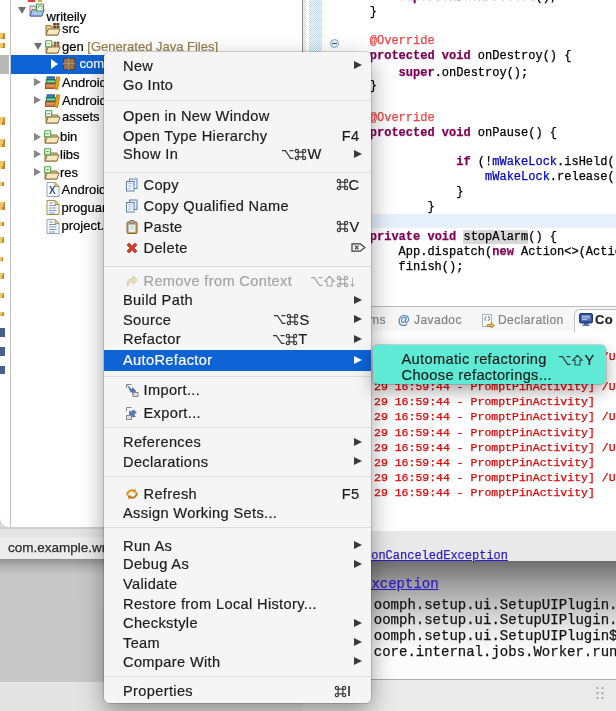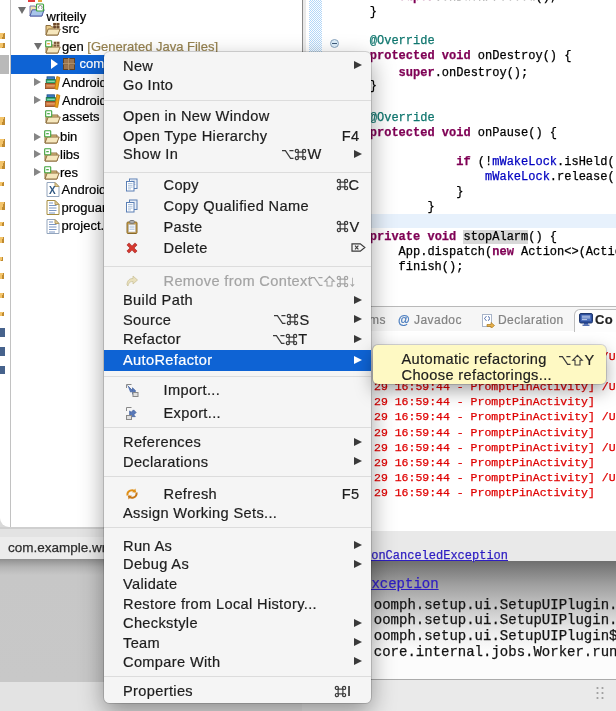--- a/index.html
+++ b/index.html
@@ -20,21 +20,21 @@
 #rlight{left:302px;top:650px;width:314px;height:28.5px;background:#fcfcfc}
 #rbot{left:302px;top:678.5px;width:314px;height:32.5px;background:#eaeaea;border-top:1px solid #ababab;box-sizing:border-box}
 
 #vline{left:302px;top:0;width:1px;height:534px;background:#8a8a8a}
 #vline2{left:303px;top:0;width:3px;height:527px;background:#e9e9e9}
 #ruler{left:309px;top:0;width:13px;height:307px;background:conic-gradient(#b3d7f8 25%,#fdfeff 0 50%,#b3d7f8 0 75%,#fdfeff 0);background-size:2px 2px}
 #curline{left:306px;top:213.5px;width:310px;height:14.5px;background:#e7f1fc}
 .cl{position:absolute;left:341px;height:15px;font:12px/15px "Liberation Mono",monospace;color:#000;white-space:pre}
 .kw{color:#7f0055;font-weight:bold}
 .fld{color:#0000c0}
-.gy{color:#0f766e}
+.gy{color:#ef4444}
 .occ{background:#d8d8d8}
 #fold{left:330.2px;top:39px;width:7px;height:7px;border:1px solid #8aa4be;border-radius:50%;background:#ddeefa}
 #fold:after{content:"";position:absolute;left:1.2px;top:2.7px;width:4.6px;height:1.5px;background:#3c5a78}
 
 .tabtxt{position:absolute;font-size:12px;letter-spacing:.45px;color:#838383;line-height:14px}
 #activetab{left:574px;top:309px;width:60px;height:22px;background:#fdfdfd;border:1px solid #bdbdbd;border-bottom:none;border-radius:6px 6px 0 0}
 
 .con{position:absolute;left:374px;height:14px;font:11.5px/14px "Liberation Mono",monospace;color:#e00000;white-space:pre}
 .stk{position:absolute;font:14px/15.5px "Liberation Mono",monospace;color:#141414;white-space:pre}
 .lnk{color:#2e1ec2;text-decoration:underline}
@@ -46,29 +46,29 @@
 .tri-r{position:absolute;width:0;height:0;border-left:7px solid #868686;border-top:4.6px solid transparent;border-bottom:4.6px solid transparent}
 .tri-d{position:absolute;width:0;height:0;border-top:7px solid #6e6e6e;border-left:4.6px solid transparent;border-right:4.6px solid transparent}
 .tri-w{position:absolute;width:0;height:0;border-left:7.5px solid #fff;border-top:5px solid transparent;border-bottom:5px solid transparent}
 #sliverline{left:10px;top:0;width:1px;height:527px;background:#c2c2c2}
 #sliversel{left:0;top:55.2px;width:9px;height:18.4px;background:#b9b9b9}
 .fragO{position:absolute;background:linear-gradient(105deg,#f3c46a 55%,#c08a30 55%)}
 .fragB{position:absolute;background:#46628c}
 
 #menu{left:103.5px;top:52.3px;width:267px;height:651px;background:#f5f5f5;border-radius:5.5px;box-shadow:0 0 0 1px rgba(0,0,0,.14),0 9px 24px rgba(0,0,0,.38);z-index:10}
 .mi{position:absolute;left:0;width:267px;height:20px;line-height:20px;padding-left:19.5px;font-size:14.6px;letter-spacing:.35px;color:#1d1d1d;box-sizing:border-box;white-space:nowrap}
-.mi.ind{padding-left:60px}
+.mi.ind{padding-left:40px}
 .msep{position:absolute;left:0;width:267px;height:1px;background:#dcdcdc}
 .mic{position:absolute;left:21.5px;top:3px;width:14px;height:14px}
 .sh{position:absolute;right:11px;top:0;height:20px;display:flex;align-items:center;color:#1d1d1d}
 .sh svg{display:block}
 .ar{position:absolute;right:9px;top:5.4px;width:0;height:0;border-left:8px solid #3a3a3a;border-top:4.8px solid transparent;border-bottom:4.8px solid transparent}
 .dis{color:#a4a4a4}
 #arow{left:0;top:297.8px;width:267px;height:20.8px;background:#0e63d4}
-#submenu{left:372.5px;top:344.6px;width:233px;height:39px;background:#fef9c3;border-radius:5px;box-shadow:0 0 0 1px rgba(0,0,0,.14),0 7px 18px rgba(0,0,0,.35);z-index:11}
+#submenu{left:372.5px;top:344.6px;width:233px;height:39px;background:#5eead4;border-radius:5px;box-shadow:0 0 0 1px rgba(0,0,0,.14),0 7px 18px rgba(0,0,0,.35);z-index:11}
 .smi{position:absolute;left:0;width:233px;height:17px;line-height:17px;padding-left:29px;font-size:14.6px;letter-spacing:.35px;color:#1d1d1d;box-sizing:border-box;white-space:nowrap}
 </style></head>
 <body>
 <div id="stage">
 <div class="a" style="left:0;top:514px;width:14px;height:14px;background:#d9d9d9"></div>
 <div class="a" id="leftwhite"></div>
 <div class="a" id="leftedge"></div>
 <div class="a" id="leftgap"></div>
 <div class="a" id="statusbar">com.example.writeily</div>
 <div class="a" id="leftgray"></div>

